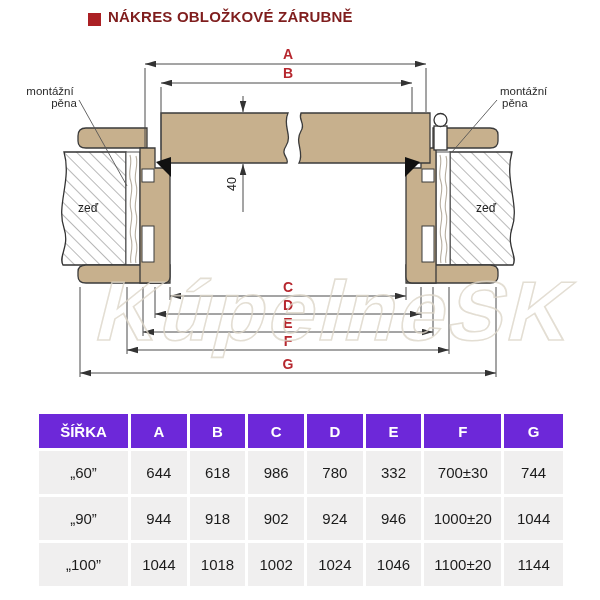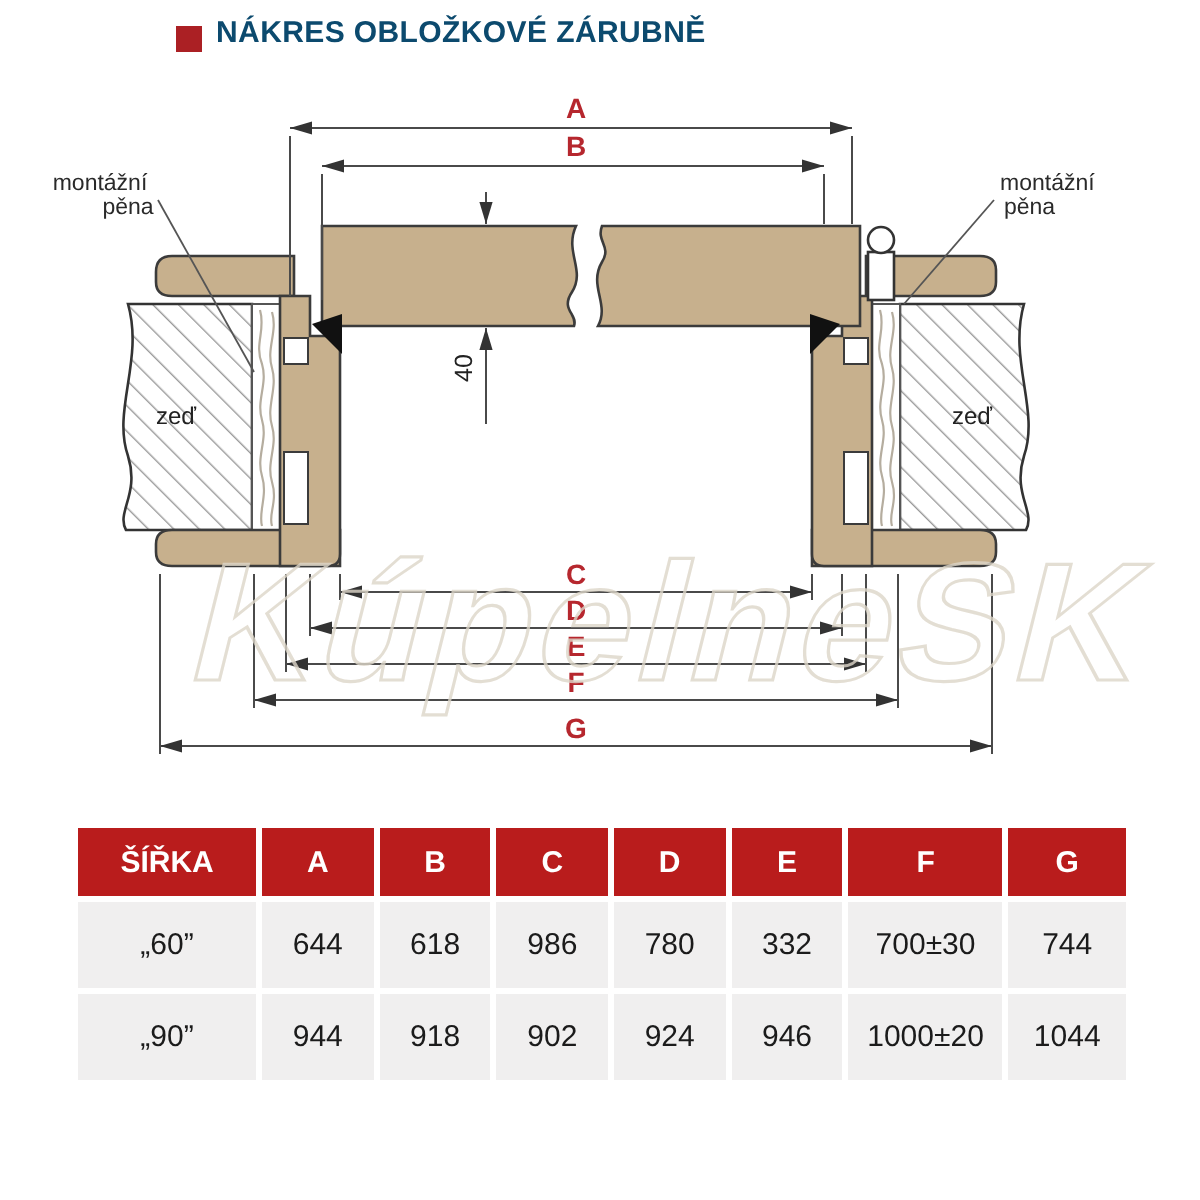--- a/index.html
+++ b/index.html
@@ -1,27 +1,27 @@
 <!DOCTYPE html>
 <html><head>
 <meta charset="utf-8">
 <style>
   html,body{margin:0;padding:0;background:#fff;}
   .stage{position:relative;width:600px;height:600px;background:#fff;overflow:hidden;
          font-family:"Liberation Sans", sans-serif;}
   
   .title-row{position:absolute;left:88px;top:8px;display:flex;align-items:center;}
   .title-bullet{width:13px;height:13px;background:#ab2024;flex:0 0 auto;}
-  .title-text{margin:0 0 5px 7px;font-size:15px;font-weight:bold;color:#0c4a6e;letter-spacing:.2px;white-space:nowrap;}
+  .title-text{margin:0 0 5px 7px;font-size:15px;font-weight:bold;color:#7f1d1d;letter-spacing:.2px;white-space:nowrap;}
   
   .diagram{position:absolute;left:0;top:0;width:600px;height:412px;}
   
   .size-table-wrap{position:absolute;left:36px;top:411px;width:530px;}
   table.size-table{border-collapse:separate;border-spacing:3px;width:100%;table-layout:fixed;}
-  table.size-table th{background:#b91c1c;color:#fff;font-size:15px;font-weight:bold;
+  table.size-table th{background:#6d28d9;color:#fff;font-size:15px;font-weight:bold;
       height:34px;text-align:center;padding:0;}
   table.size-table td{background:#f0efef;color:#1b1b1b;font-size:15px;font-weight:normal;
       height:21px;text-align:center;padding:11px 0;}
   svg text{font-family:"Liberation Sans", sans-serif;}
   .dim-letter{fill:#b6272e;font-size:14px;font-weight:bold;}
   .small-label{fill:#2a2a2a;font-size:11.5px;}
   .wall-label{fill:#222;font-size:12px;}
 </style>
 </head>
 <body>
@@ -197,17 +197,27 @@
           <tr>
           <td>„90”</td>
           <td>944</td>
           <td>918</td>
           <td>902</td>
           <td>924</td>
           <td>946</td>
           <td>1000±20</td>
           <td>1044</td>
         </tr>
+          <tr>
+          <td>„100”</td>
+          <td>1044</td>
+          <td>1018</td>
+          <td>1002</td>
+          <td>1024</td>
+          <td>1046</td>
+          <td>1100±20</td>
+          <td>1144</td>
+        </tr>
         </tbody>
     </table>
   </div>
 
 </div>
 
 </body></html>

